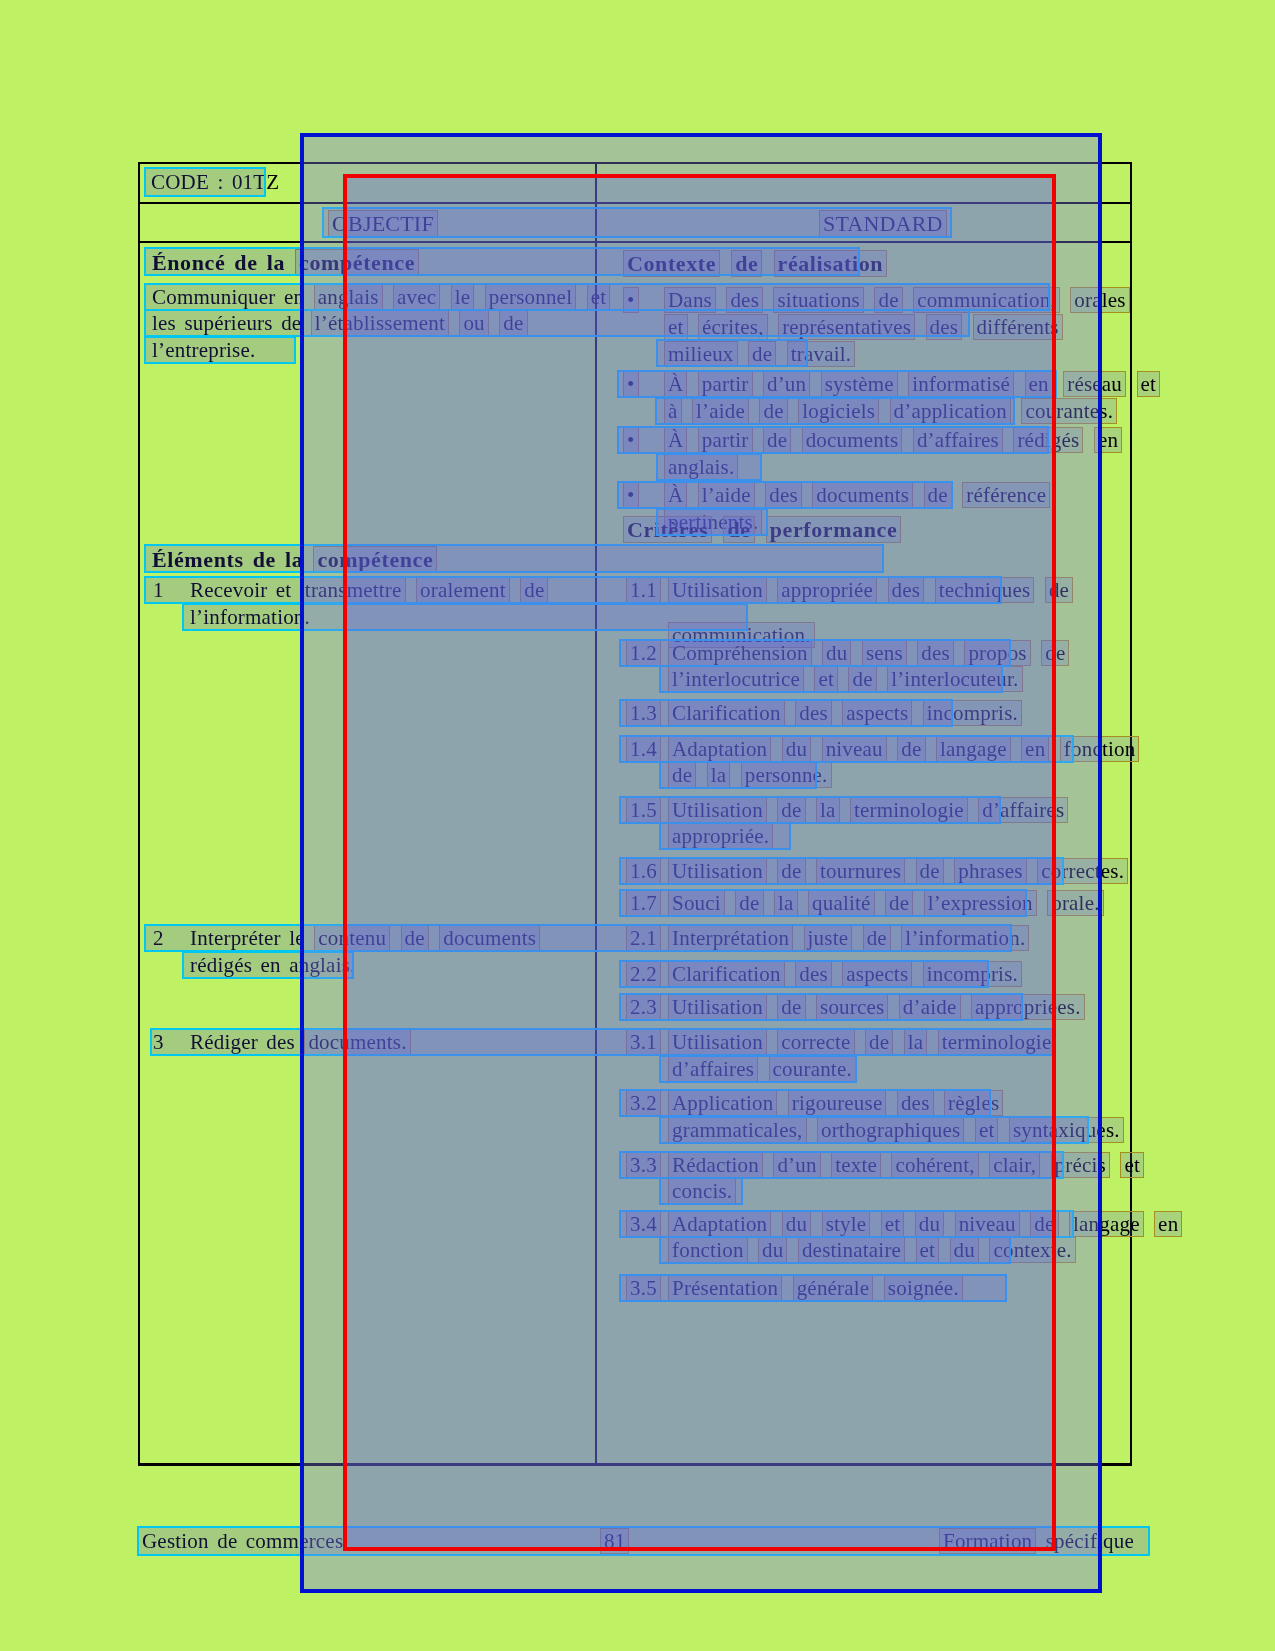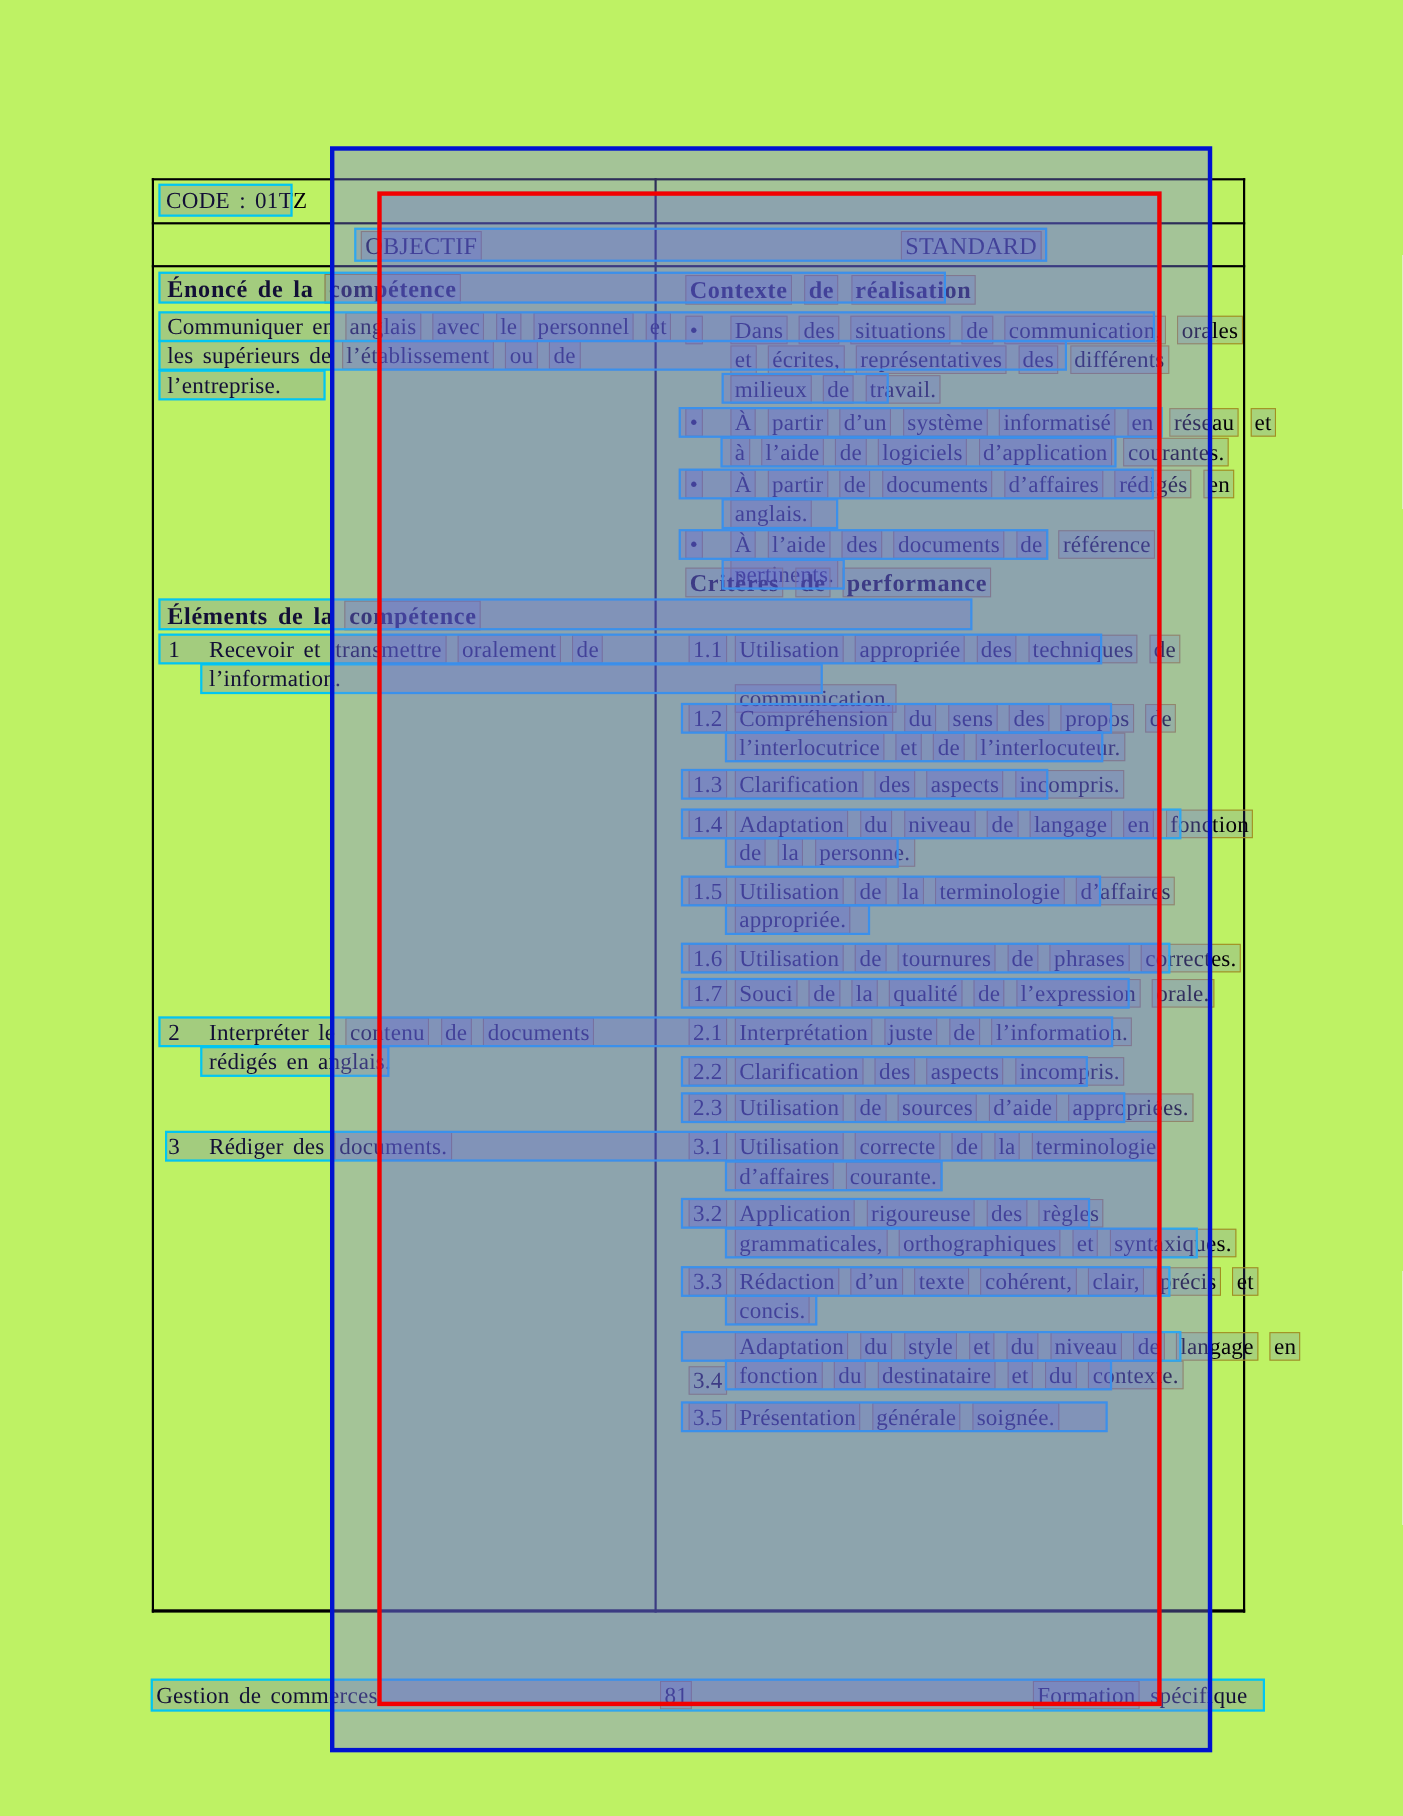--- a/index.html
+++ b/index.html
@@ -119,21 +119,21 @@
   <div class="t" style="left:667px;top:1056px;"><span class="wbx"><span class="w">d’affaires</span> <span class="w">courante.</span></span></div>
 
   <div class="t" style="left:625px;top:1090px;"><span class="wbx"><span class="w">3.2</span></span></div>
   <div class="t" style="left:667px;top:1090px;"><span class="wbx"><span class="w">Application</span> <span class="w">rigoureuse</span> <span class="w">des</span> <span class="w">règles</span></span></div>
   <div class="t" style="left:667px;top:1117px;text-align:center;"><span class="wbx"><span class="w">grammaticales,</span> <span class="w">orthographiques</span> <span class="w">et</span> <span class="w">syntaxiques.</span></span></div>
 
   <div class="t" style="left:625px;top:1152px;"><span class="wbx"><span class="w">3.3</span></span></div>
   <div class="t" style="left:667px;top:1152px;"><span class="wbx"><span class="w">Rédaction</span> <span class="w">d’un</span> <span class="w">texte</span> <span class="w">cohérent,</span> <span class="w">clair,</span> <span class="w">précis</span> <span class="w">et</span></span></div>
   <div class="t" style="left:667px;top:1178px;"><span class="wbx"><span class="w">concis.</span></span></div>
 
-  <div class="t" style="left:625px;top:1242px;"><span class="wbx"><span class="w">3.4</span></span></div>
+  <div class="t" style="left:625px;top:1211px;"><span class="wbx"><span class="w">3.4</span></span></div>
   <div class="t" style="left:667px;top:1211px;"><span class="wbx"><span class="w">Adaptation</span> <span class="w">du</span> <span class="w">style</span> <span class="w">et</span> <span class="w">du</span> <span class="w">niveau</span> <span class="w">de</span> <span class="w">langage</span> <span class="w">en</span></span></div>
   <div class="t" style="left:667px;top:1237px;"><span class="wbx"><span class="w">fonction</span> <span class="w">du</span> <span class="w">destinataire</span> <span class="w">et</span> <span class="w">du</span> <span class="w">contexte.</span></span></div>
 
   <div class="t" style="left:625px;top:1275px;"><span class="wbx"><span class="w">3.5</span></span></div>
   <div class="t" style="left:667px;top:1275px;"><span class="wbx"><span class="w">Présentation</span> <span class="w">générale</span> <span class="w">soignée.</span></span></div>
 
   <div class="t" style="left:142px;top:1528px;">Gestion de commerces</div>
   <div class="t" style="left:599px;top:1528px;"><span class="wbx"><span class="w">81</span></span></div>
   <div class="t" style="left:938px;top:1528px;"><span class="wbx"><span class="w">Formation</span></span><span> spécifique</span></div>
 

